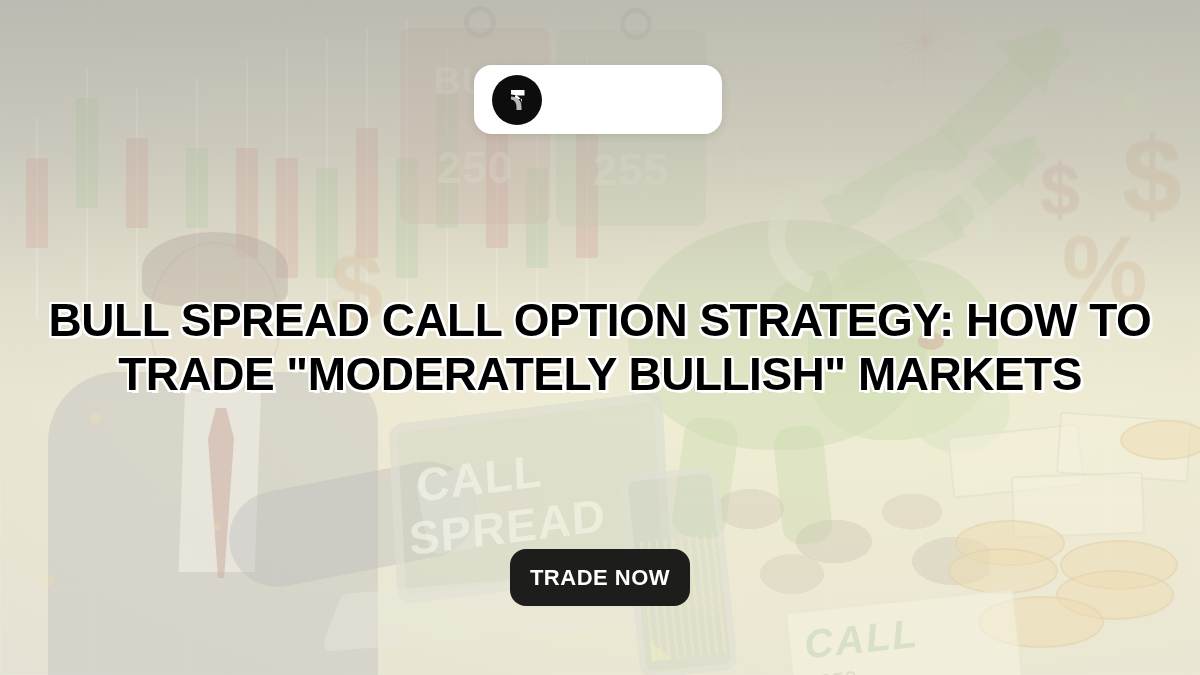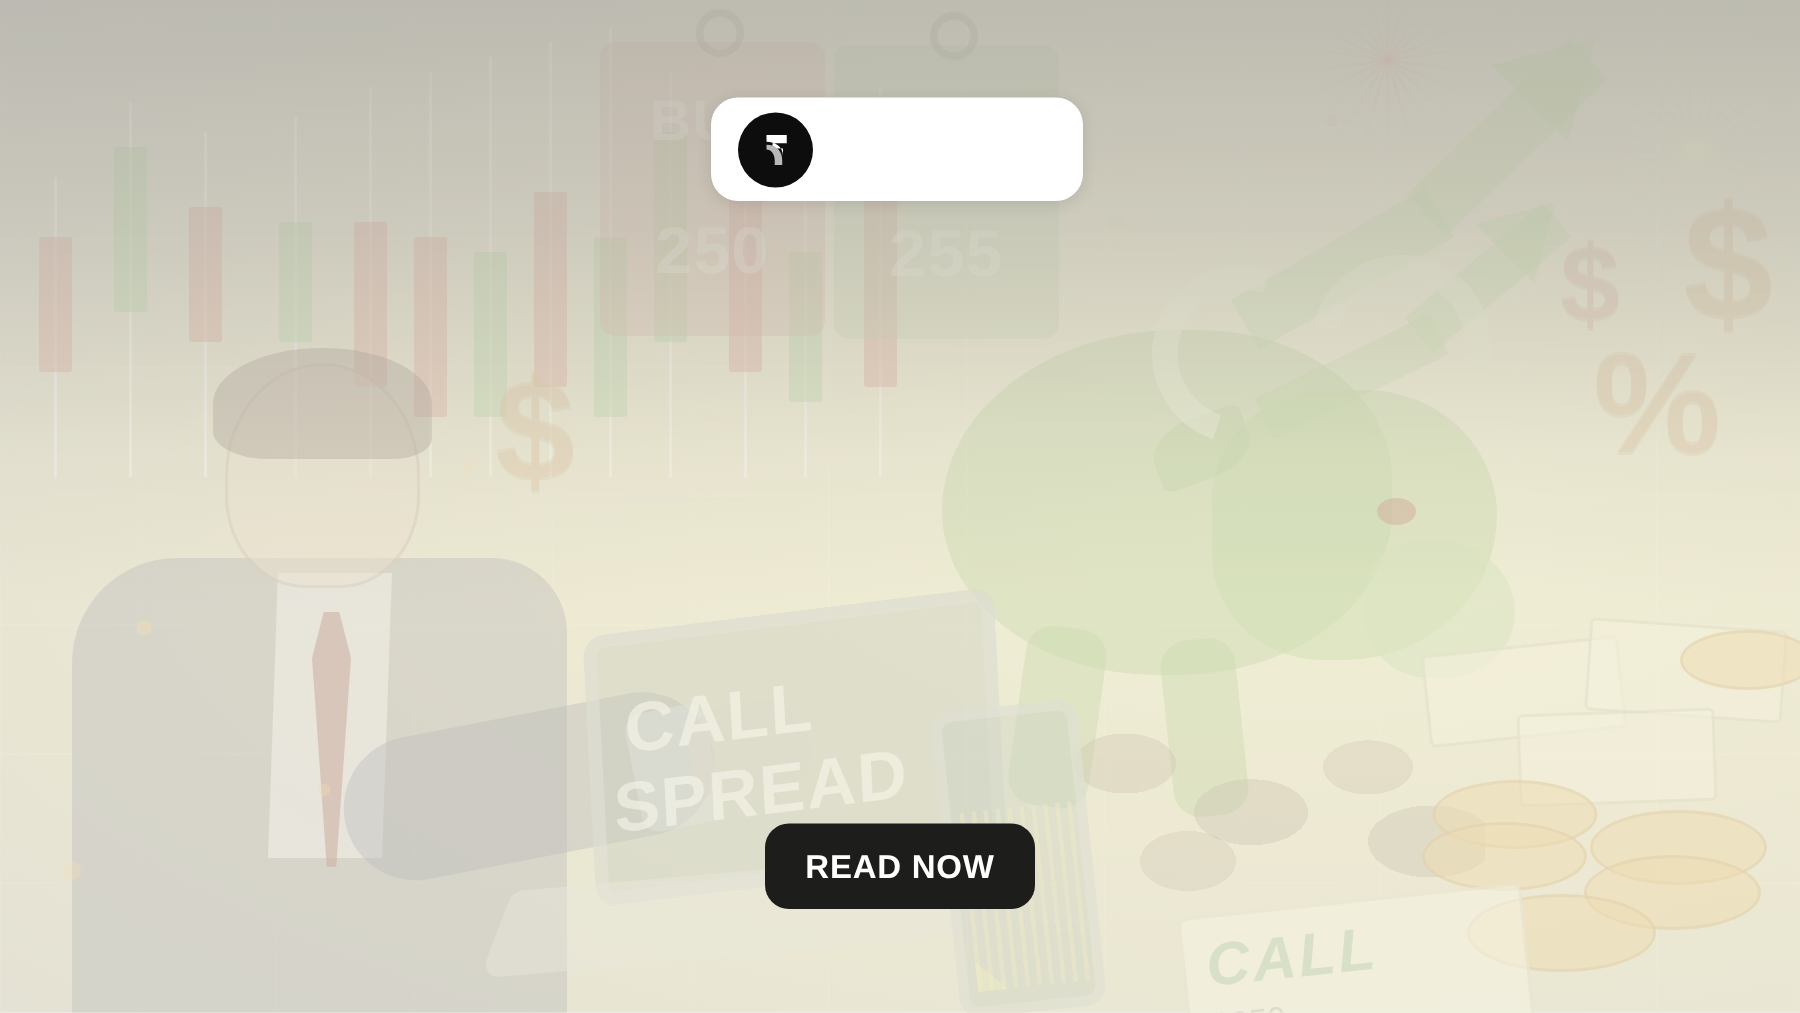--- a/index.html
+++ b/index.html
@@ -539,18 +539,22 @@
 
   <div class="logo-pill">
     <span class="logo-mark">
       <svg width="30" height="30" viewBox="0 0 30 30" aria-hidden="true">
         <path d="M7.5 5 H22.5 V10.5 H13 V14 H20 V19 C20 12.6 14.6 9.5 9 9.5 V5 Z" fill="#ffffff"></path>
         <path d="M9 11.5 C15.5 11.5 19.5 15.5 19.5 22 V25 H14.5 V22 C14.5 17.6 12 14.6 9 14.6 Z" fill="#b8b8b8"></path>
       </svg>
     </span>
   </div>
 
+  <h1 class="headline">
+    <span class="ln ln1">BULL SPREAD CALL OPTION STRATEGY: HOW TO</span>
+    <span class="ln ln2">TRADE "MODERATELY BULLISH" MARKETS</span>
+  </h1>
 
   <button class="cta">
-    <span class="cta-label">READ NOW</span>
+    <span class="cta-label">TRADE NOW</span>
   </button>
 
 </div>
 
 </body></html>

